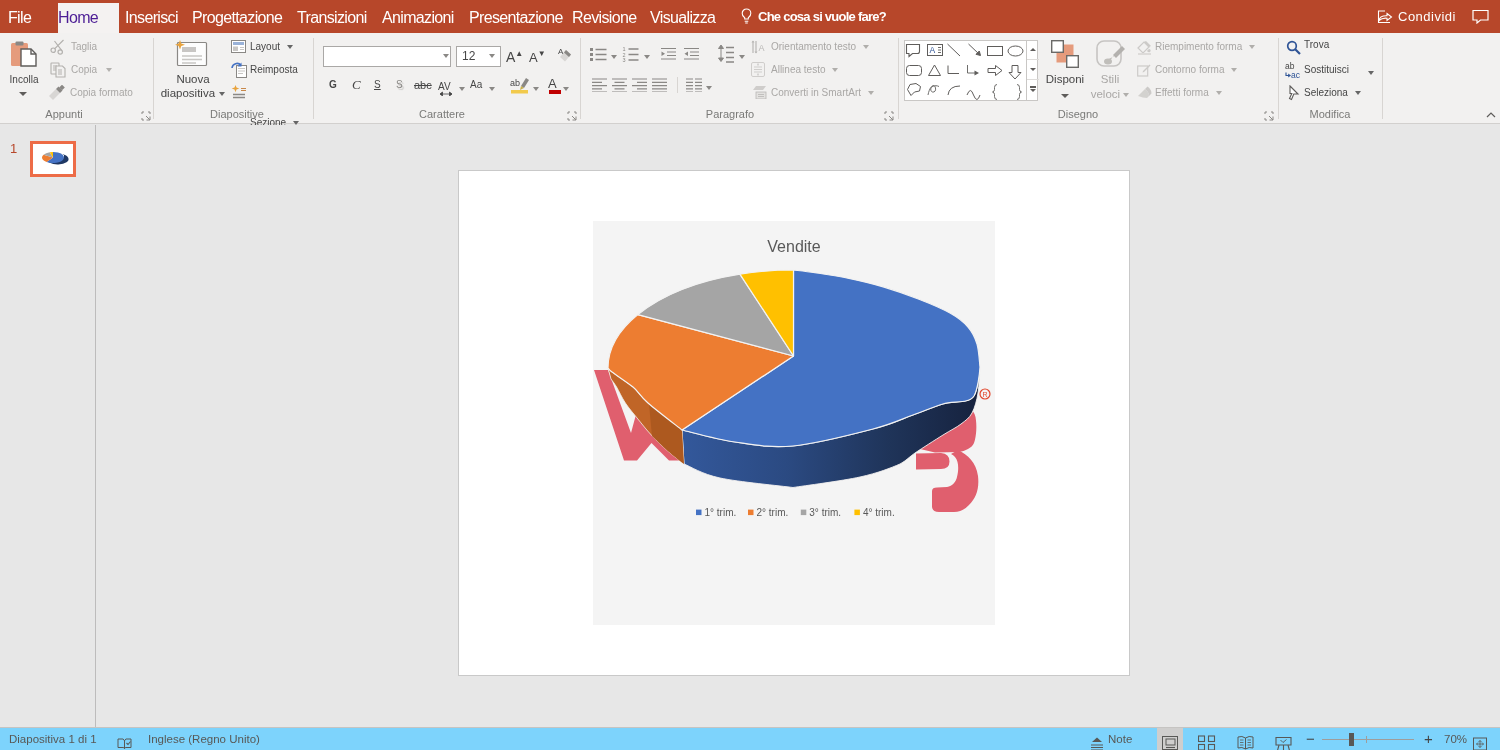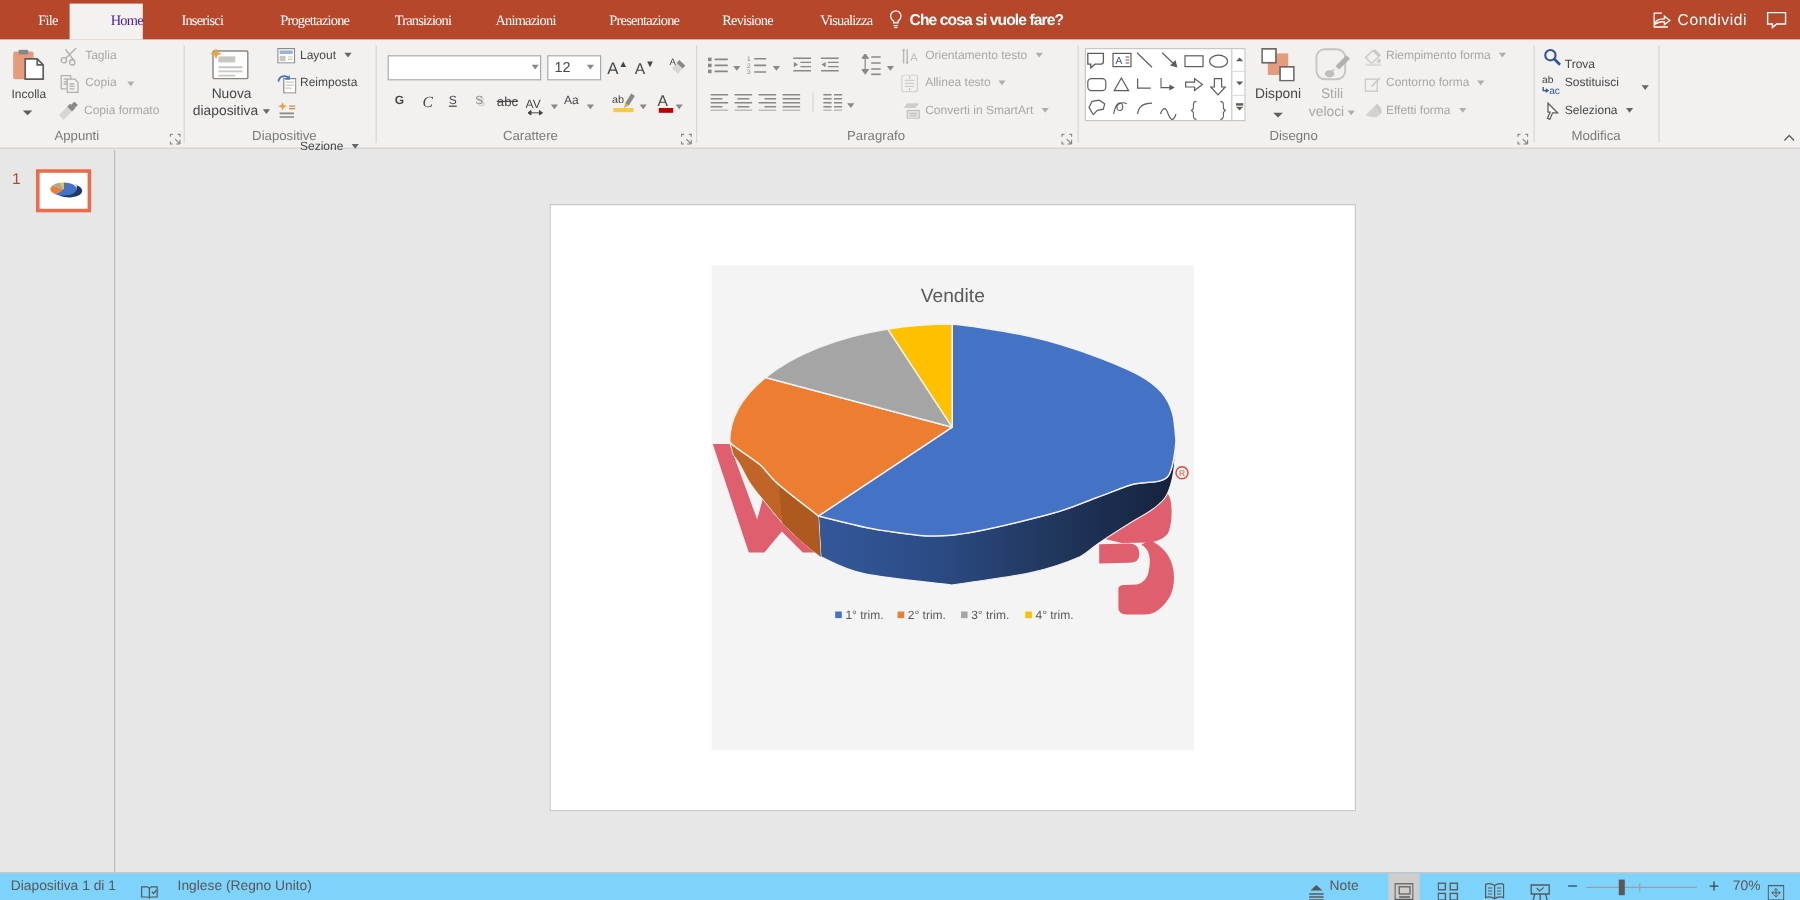--- a/index.html
+++ b/index.html
@@ -1,21 +1,21 @@
 <!DOCTYPE html>
 <html><head>
 <meta charset="utf-8">
 <style>
 * { margin:0; padding:0; box-sizing:border-box; }
 html,body { width:1500px; height:750px; overflow:hidden; font-family:"Liberation Sans", sans-serif; }
 #page { position:relative; width:1500px; height:750px; background:#e7e7e7; }
 
 
 #tabbar { position:absolute; left:0; top:0; width:1500px; height:33px; background:#b7472a; }
-.tab { position:absolute; top:3px; height:30px; line-height:29px; color:#fff; font-size:12px; letter-spacing:-0.65px; text-align:right;font-family:Liberation Serif, serif; }
+.tab { position:absolute; top:3px; height:30px; line-height:29px; color:#fff; font-size:16px; letter-spacing:-0.65px; text-align:left; }
 #tab-home { background:#f4f2f1; color:#4c1d95; }
 .qtext { position:absolute; top:0; height:33px; line-height:34px; color:#fff; font-size:13px; letter-spacing:-0.75px; }
 
 
 #ribbon { position:absolute; left:0; top:33px; width:1500px; height:91px; background:#f2f1f0; border-bottom:1px solid #d2d0ce; }
 .gsep { position:absolute; top:5px; height:81px; width:1px; background:#d8d5d2; }
 .glabel { position:absolute; top:75px; height:16px; font-size:11px; color:#7a7a78; text-align:center; width:100px; }
 .darr { display:inline-block; width:0; height:0; border-left:3.5px solid transparent; border-right:3.5px solid transparent; border-top:4px solid #666; vertical-align:middle; margin-left:4px; }
 .darrd { border-top-color:#b0aeab; }
 
@@ -339,21 +339,21 @@
     <svg class="ri" style="left:1264px;top:78px;" width="10" height="10" viewBox="0 0 10 10" fill="none" stroke="#8a8885" stroke-width="1">
       <path d="M1 3 V1 H3 M7 1 H9 V3 M1 7 V9 H3"></path>
         <path d="M5 5 L9 9 M9 9 V5.5 M9 9 H5.5"></path>
     </svg>
     <div class="gsep" style="left:1278px;"></div>
 
     <svg class="ri" style="left:1286px;top:7px;" width="15" height="15" viewBox="0 0 15 15">
       <circle cx="6" cy="6" r="4.3" fill="none" stroke="#2f5496" stroke-width="1.7"></circle>
       <path d="M9.2 9.2 L14 14" stroke="#2f5496" stroke-width="2.2"></path>
     </svg>
-    <div class="txt" style="left:1304px;top:15px;text-align:center;">Trova</div>
+    <div class="txt" style="left:1304px;top:5px;text-align:center;">Trova</div>
     <svg class="ri" style="left:1285px;top:29px;" width="17" height="17" viewBox="0 0 17 17">
       <text x="0" y="7" font-size="8.5" fill="#444" font-family="Liberation Sans">ab</text>
       <text x="6" y="16" font-size="8.5" fill="#2f5496" font-family="Liberation Sans">ac</text>
       <path d="M1 10.5 v3 h3" fill="none" stroke="#2f5496" stroke-width="1.1"></path>
       <path d="M3.2 15.5 l2.8-2 -2.8-2 z" fill="#2f5496"></path>
     </svg>
     <div class="txt" style="left:1304px;top:30px;">Sostituisci</div>
     <div class="ri" style="left:1368px;top:38px;width:0;height:0;border-left:3.5px solid transparent;border-right:3.5px solid transparent;border-top:4px solid #666;"></div>
     <svg class="ri" style="left:1288px;top:52px;" width="12" height="16" viewBox="0 0 12 16">
       <path d="M2 1 L10 9 H5.8 L3.5 14.5 L1.5 13.5 L3.8 8.5 H2 z" fill="#fff" stroke="#5f5d5b" stroke-width="1.1"></path>

